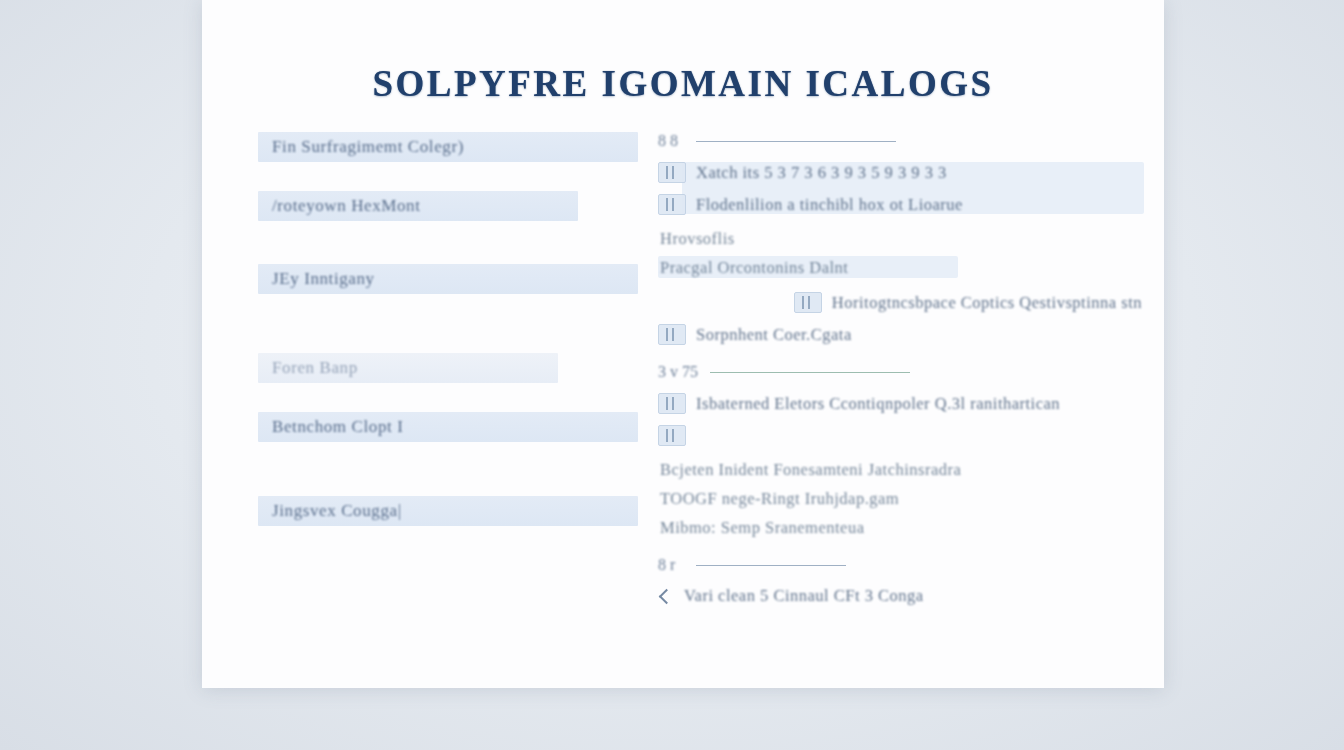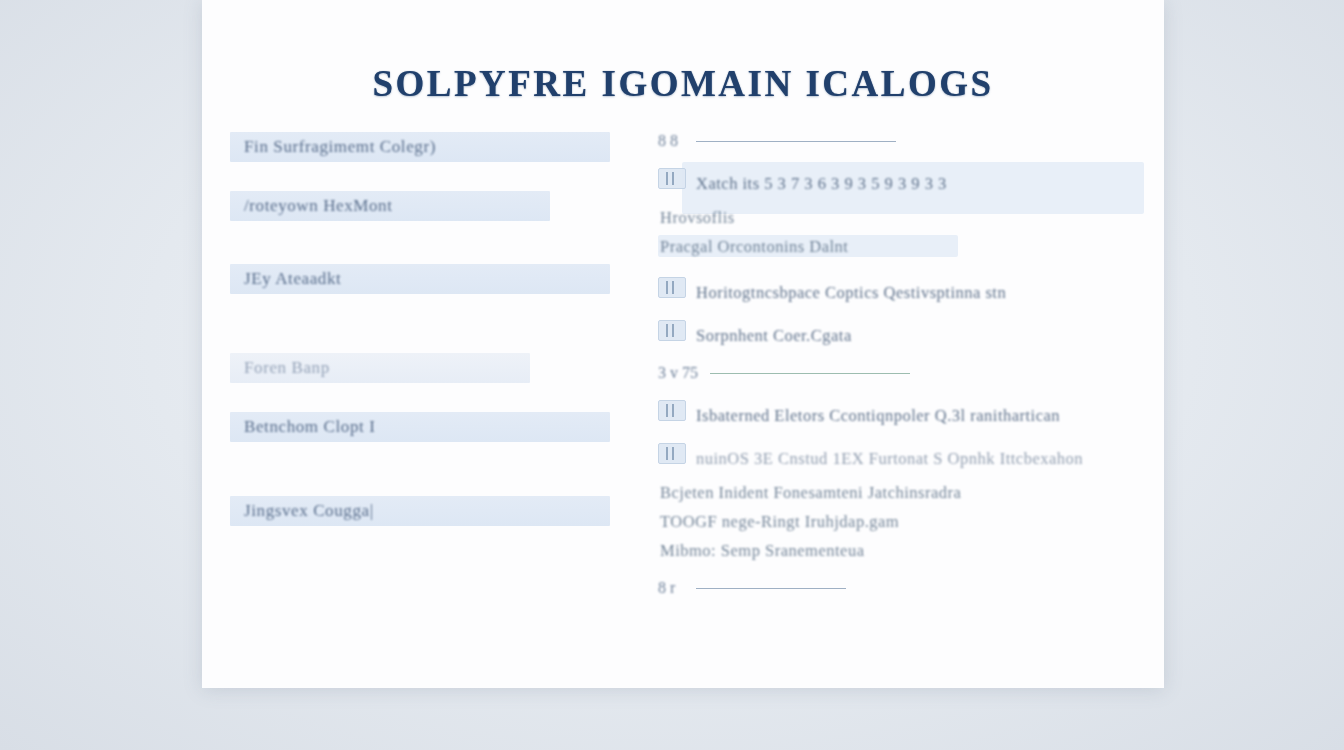--- a/index.html
+++ b/index.html
@@ -79,20 +79,21 @@
     padding-left: 8px;
   }
 
   
   .field-row {
     position: relative;
     height: 30px;
     margin-bottom: 29px;
     display: flex;
     align-items: center;
+    margin-left: 28px;
   }
 
   .field-bar {
     position: absolute;
     left: 0;
     top: 0;
     height: 30px;
     background: linear-gradient(180deg, #e3ebf6 0%, #dde7f4 100%);
     border-radius: 1px;
   }
@@ -207,21 +208,20 @@
 
   .rc-text {
     font-family: "Liberation Serif", serif;
     font-size: 16.5px;
     color: #4e6party;
     color: #4e637f;
     letter-spacing: 0.5px;
     filter: blur(0.9px);
     white-space: nowrap;
     opacity: 0.9;
-    margin-top: 12px;
   }
 
   .rc-text.faint { opacity: 0.62; }
 
   
   .plate {
     position: absolute;
     background: #e8eff8;
     border-radius: 2px;
     z-index: 0;
@@ -262,21 +262,21 @@
           </div>
 
           <div class="field-row">
             <div class="field-bar w-mid"></div>
             <div class="field-text">/roteyown HexMont</div>
           </div>
 
 
           <div class="field-row" style="margin-top:14px;">
             <div class="field-bar w-full"></div>
-            <div class="field-text">JEy Ateaadkt</div>
+            <div class="field-text">JEy Inntigany</div>
           </div>
 
           <div class="field-row ghost dim" style="margin-top:30px;">
             <div class="field-bar w-short"></div>
             <div class="field-text">Foren Banp</div>
           </div>
 
 
           <div class="field-row">
             <div class="field-bar w-full"></div>
@@ -296,31 +296,35 @@
             <div class="rc-header">
               <span class="num">8 8</span>
               <span class="rc-rule"></span>
             </div>
 
             <div class="plate" style="left:24px; top:30px; width:462px; height:52px;"></div>
 
             <div class="rc-item">
               <span class="glyph"></span>
               <span class="rc-text">Xatch its 5 3 7 3 6 3 9 3 5 9 3 9 3 3</span>
+            </div>
+            <div class="rc-item">
+              <span class="glyph"></span>
+              <span class="rc-text">Flodenlilion a tinchibl hox ot Lioarue</span>
             </div>
 
             <div class="rc-lines" style="margin-top:14px;">
               <div class="rc-plainline">Hrovsoflis</div>
               <div style="position:relative;">
                 <div class="plate" style="left:0px; top:-2px; width:300px; height:22px;"></div>
                 <div class="rc-plainline" style="position:relative;">Pracgal Orcontonins Dalnt</div>
               </div>
             </div>
 
-            <div class="rc-item" style="margin-top:14px;">
+            <div class="rc-item" style="margin-top:14px;justify-content:flex-end;">
               <span class="glyph"></span>
               <span class="rc-text">Horitogtncsbpace Coptics Qestivsptinna stn</span>
             </div>
             <div class="rc-item">
               <span class="glyph"></span>
               <span class="rc-text">Sorpnhent Coer.Cgata</span>
             </div>
           </div>
 
           <div class="rc-group" style="margin-top:18px;">
@@ -328,36 +332,39 @@
               <span class="num">3 v 75</span>
               <span class="rc-rule green"></span>
             </div>
 
             <div class="rc-item">
               <span class="glyph"></span>
               <span class="rc-text">Isbaterned Eletors Ccontiqnpoler Q.3l ranithartican</span>
             </div>
             <div class="rc-item">
               <span class="glyph"></span>
-              <span class="rc-text faint">nuinOS 3E Cnstud 1EX Furtonat S Opnhk Ittcbexahon</span>
             </div>
 
             <div class="rc-lines" style="margin-top:14px;">
               <div class="rc-plainline">Bcjeten Inident Fonesamteni Jatchinsradra</div>
               <div class="rc-plainline">TOOGF nege-Ringt Iruhjdap.gam</div>
               <div class="rc-plainline">Mibmo: Semp Sranementeua</div>
             </div>
           </div>
 
           <div class="rc-group" style="margin-top:18px;">
             <div class="rc-header">
               <span class="num">8 r</span>
               <span class="rc-rule short"></span>
             </div>
 
+            <div class="rc-item">
+              <span class="glyph chevron"></span>
+              <span class="rc-text">Vari clean 5 Cinnaul CFt 3 Conga</span>
+            </div>
           </div>
 
         </div>
       </div>
 
     </div>
   </div>
 </div>
 
 </body></html>

